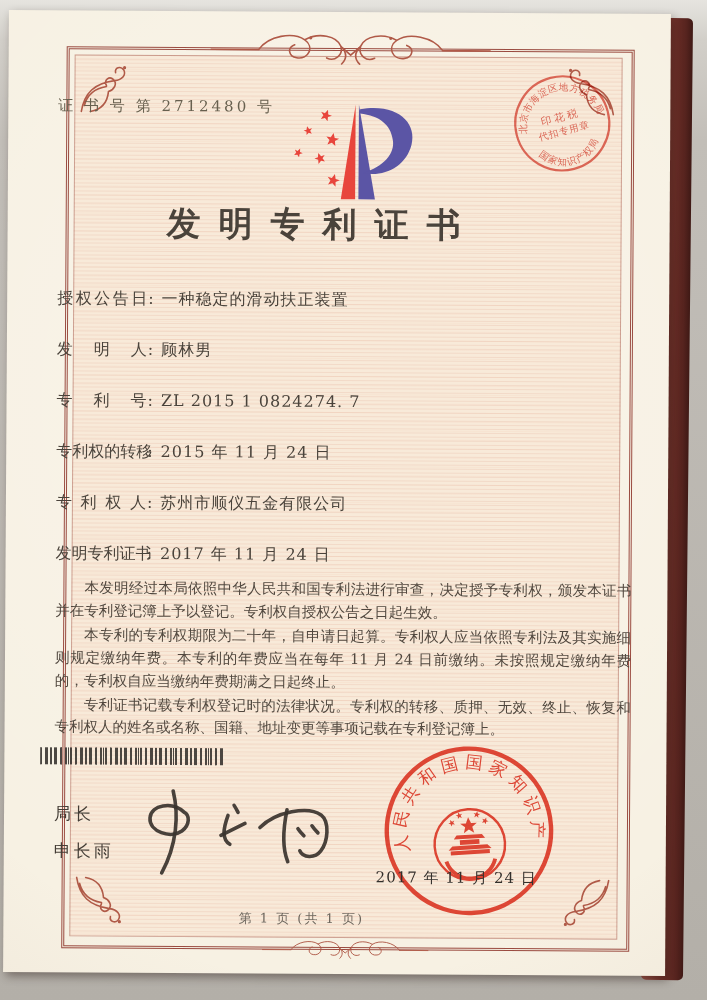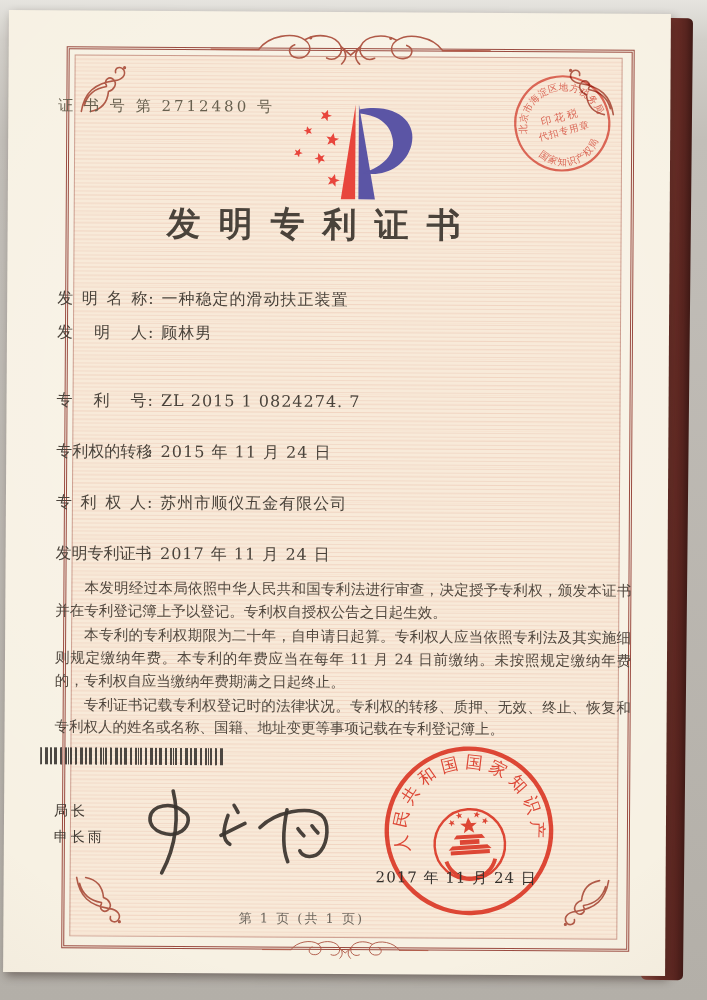--- a/index.html
+++ b/index.html
@@ -43,31 +43,31 @@
   .logo-red{fill:var(--logoRed);}
   .logo-blue{fill:var(--logoBlue);}
   .title{
     position:absolute;left:34px;top:190px;width:562px;text-align:center;
     font-size:34px;font-weight:600;letter-spacing:18px;color:var(--ink);
   }
   .row{position:absolute;left:50px;font-size:16px;color:var(--ink);white-space:nowrap;}
   .row .lbl{display:inline-block;width:90px;text-align:justify;text-align-last:justify;}
   .row .colon{margin-left:1px;}
   .row .val{margin-left:8px;letter-spacing:1px;}
-  .r0{top:278px}.r1{top:312px}.r2{top:380px}.r3{top:431px}.r4{top:482px}.r5{top:533px}
+  .r0{top:278px}.r1{top:329px}.r2{top:380px}.r3{top:431px}.r4{top:482px}.r5{top:533px}
   .paras{position:absolute;left:50px;top:566px;width:576px;font-size:14.5px;line-height:1.58;color:#51483f;text-align:justify;}
   .paras p{margin:0 0 1px;text-indent:2em;}
   .barcode{
     position:absolute;left:36px;top:737px;width:183px;height:17px;opacity:.88;
     background-image:
       repeating-linear-gradient(90deg, var(--barcodeInk) 0 2px, transparent 2px 5px),
       repeating-linear-gradient(90deg, var(--barcodeInk) 0 1px, transparent 1px 7px);
   }
-  .signer{position:absolute;left:50px;top:792px;font-size:14px;color:#433c35;letter-spacing:3px;font-family:Liberation Mono, monospace;}
-  .signer .name{margin-top:8px;}
+  .signer{position:absolute;left:50px;top:792px;font-size:17px;color:#433c35;letter-spacing:3px;font-family:Liberation Mono, monospace;}
+  .signer .name{margin-top:14px;}
   .signature{position:absolute;left:120px;top:770px;width:215px;height:100px;}
   .signature path{stroke:var(--signatureInk);stroke-width:3.6;fill:none;stroke-linecap:round;opacity:.92;}
   .office-seal{position:absolute;left:375px;top:728px;width:180px;height:180px;mix-blend-mode:multiply;opacity:.9;transform:rotate(-4deg);}
   .seal-ring{stroke:var(--sealRed);fill:none;}
   .seal-fill{fill:var(--sealRed);stroke:none;}
   .seal-date{position:absolute;left:372px;top:856px;font-size:15px;color:#33302c;letter-spacing:1px;white-space:nowrap;}
   .tax-seal{position:absolute;left:502px;top:58px;width:104px;height:104px;mix-blend-mode:multiply;opacity:.85;transform:rotate(-15deg);}
   .tax-ring{stroke:var(--taxSealRed);fill:none;}
   .tax-fill{fill:var(--taxSealRed);stroke:none;}
   .page-footer{position:absolute;left:58px;top:898px;width:480px;text-align:center;font-size:13px;letter-spacing:2px;color:#6e675e;}
@@ -136,21 +136,21 @@
         <use href="#star5" class="logo-red" transform="translate(43,75) scale(0.6) rotate(15)"></use>
         <path class="logo-red" d="M63,6 L50,92 L63,92 Z"></path>
         <path class="logo-blue" d="M66,6 L66,92 L81,92 Z"></path>
         <path class="logo-blue" d="M67,10 C101,4 119,22 114,42 C109,62 89,72 70,68 C89,62 99,50 97,38 C95,24 85,16 67,14 Z"></path>
       </g>
     </svg>
 
     <div class="title">发明专利证书</div>
 
     <div class="row r0">
-      <span class="lbl">发明名称</span><span class="colon">:</span><span class="val">一种稳定的滑动扶正装置</span>
+      <span class="lbl">授权公告日</span><span class="colon">:</span><span class="val">一种稳定的滑动扶正装置</span>
     </div>
     <div class="row r1">
       <span class="lbl">发明人</span><span class="colon">:</span><span class="val">顾林男</span>
     </div>
     <div class="row r2">
       <span class="lbl">专利号</span><span class="colon">:</span><span class="val">ZL 2015 1 0824274. 7</span>
     </div>
     <div class="row r3">
       <span class="lbl">专利权的转移</span><span class="colon">:</span><span class="val">2015 年 11 月 24 日</span>
     </div>

